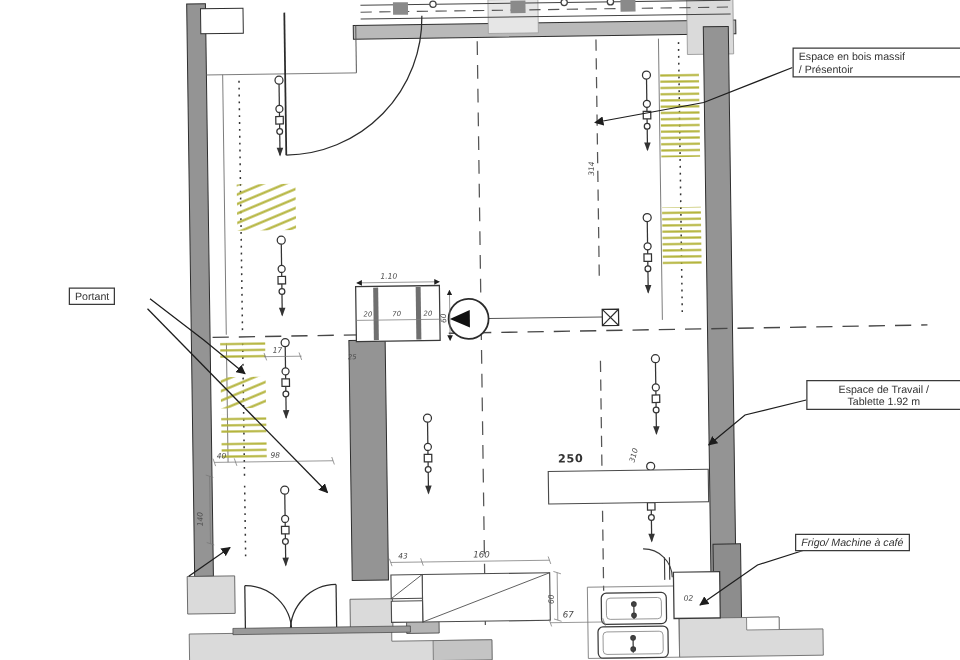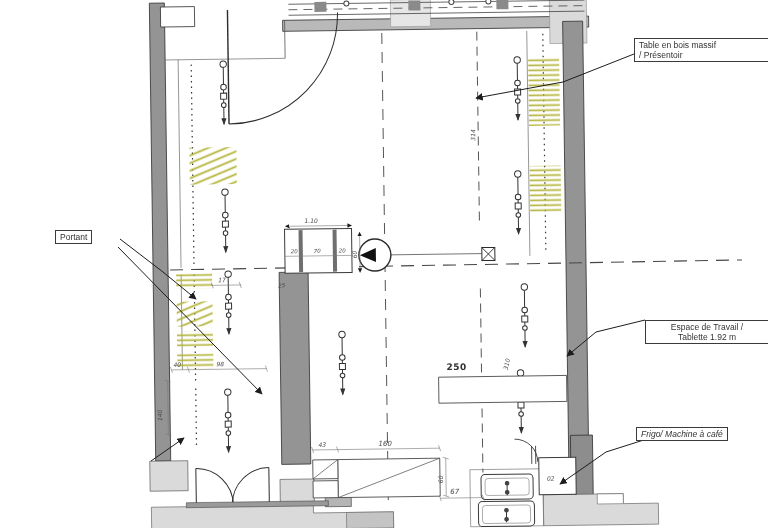--- a/index.html
+++ b/index.html
@@ -233,29 +233,29 @@
   <polyline points="634,54 563,82 476,98" marker-end="url(#arrow)"></polyline>
   <polyline points="120,239 163,272 196,299" marker-end="url(#arrow)"></polyline>
   <polyline points="118,247 262,394" marker-end="url(#arrow)"></polyline>
   <polyline points="645,320 596,332 567,356" marker-end="url(#arrow)"></polyline>
   <polyline points="650,438 606,452 560,484" marker-end="url(#arrow)"></polyline>
   <line x1="151" y1="461" x2="184" y2="438" marker-end="url(#arrow)"></line>
 </g>
 </svg>
 
 <div class="callout" style="left:634px;top:38px;width:126px;">
-  <span>Table en bois massif</span><br>
+  <span>Espace en bois massif</span><br>
   <span>/ Présentoir</span>
 </div>
 
 <div class="callout" style="left:55px;top:230px;">
   <span>Portant</span>
 </div>
 
-<div class="callout center" style="left:645px;top:304px;width:114px;margin-top:16px;">
+<div class="callout center" style="left:645px;top:304px;width:114px;">
   <span>Espace de Travail /</span><br>
   <span>Tablette  1.92 m</span>
 </div>
 
 <div class="callout" style="left:636px;top:427px;font-style:italic;">
   <span>Frigo/ Machine à café</span>
 </div>
 
 </div>
 

